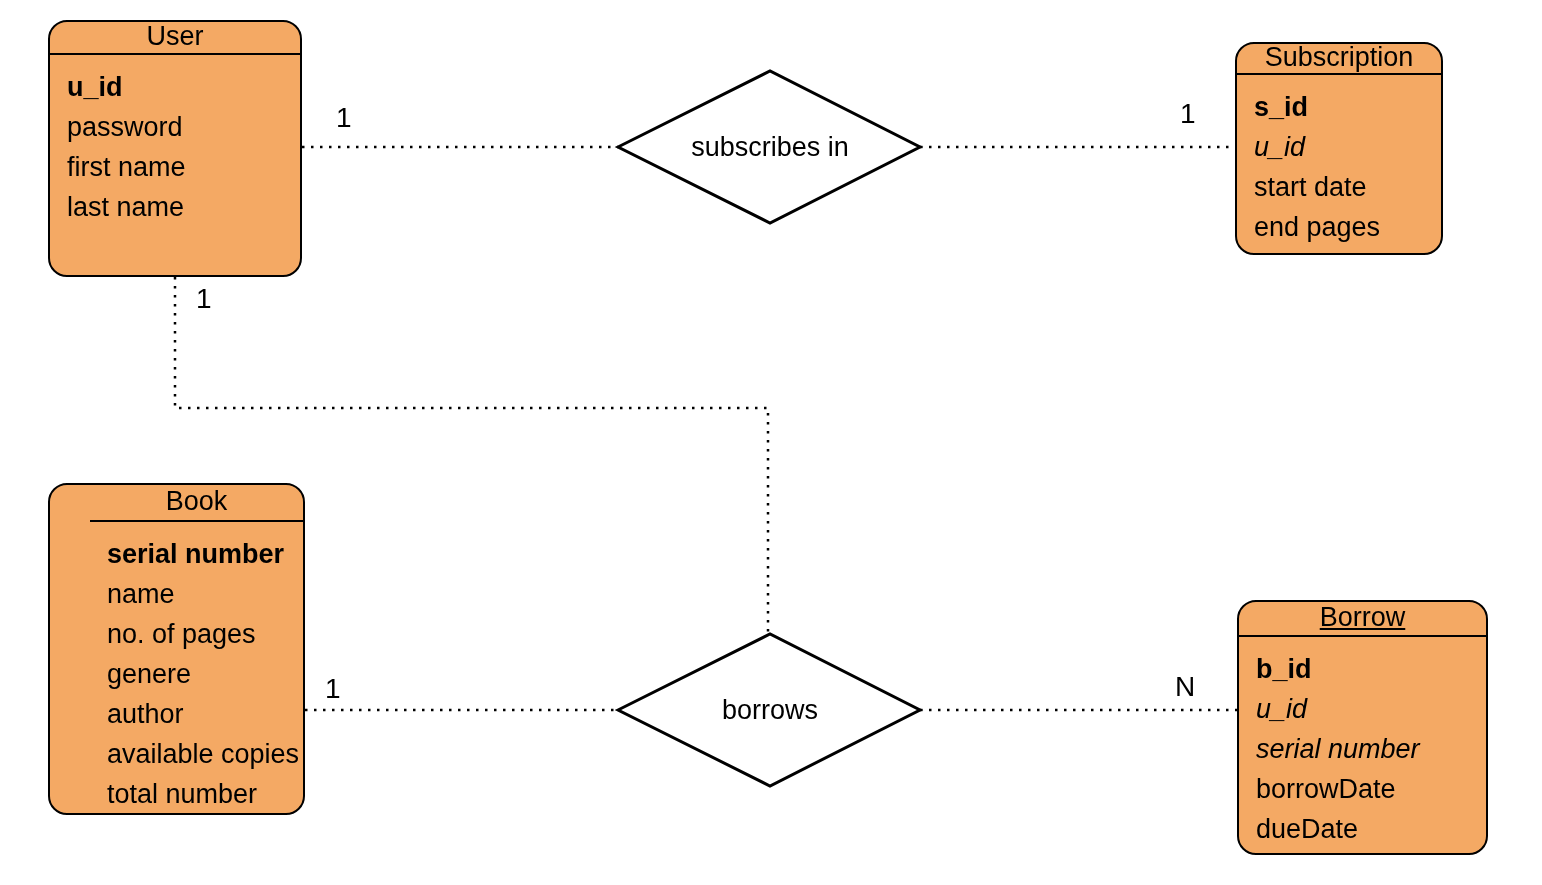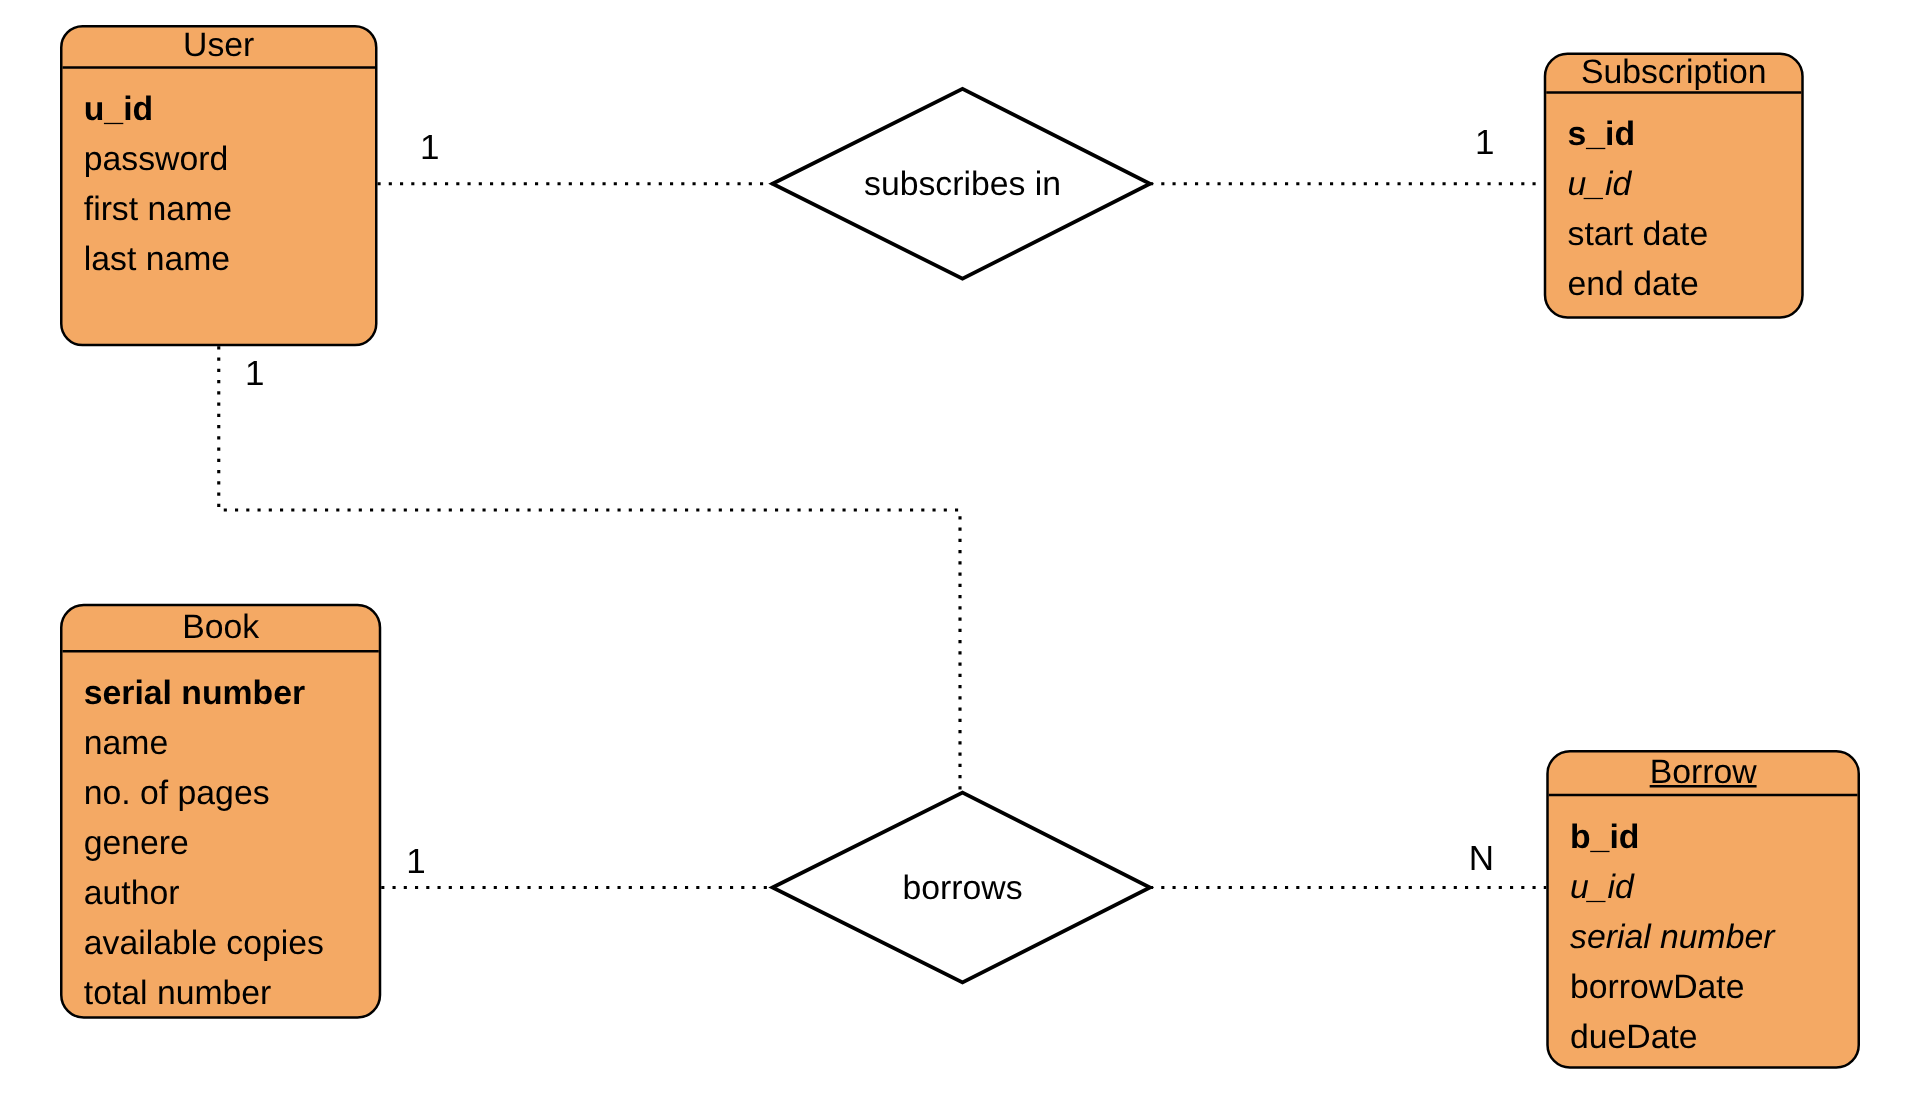--- a/index.html
+++ b/index.html
@@ -71,25 +71,25 @@
   }
   .attr.pk{font-weight:bold;}
   .attr.fk{font-style:italic;}
   .card-label{
     position:absolute;
     font-size:28px;
     line-height:28px;
     color:#000;
   }
   
-  #entity-user{left:48px;top:20px;width:254px;height:257px;border-radius:18px;}
+  #entity-user{left:48px;top:20px;width:254px;height:257px;}
   #entity-user .entity-title{height:33px;}
   #entity-subscription{left:1235px;top:42px;width:208px;height:213px;}
   #entity-subscription .entity-title{height:31px;}
-  #entity-book{left:48px;top:483px;width:257px;height:332px;}
+  #entity-book{left:48px;top:483px;width:257px;height:332px;padding-left:40px;}
   #entity-book .entity-title{height:37px;}
   #entity-borrow{left:1237px;top:600px;width:251px;height:255px;}
   #entity-borrow .entity-title{height:35px;text-decoration:underline;}
   #card-user-subscribes{left:336px;top:104px;}
   #card-subscription-side{left:1180px;top:100px;}
   #card-user-borrows{left:196px;top:285px;}
   #card-book-side{left:325px;top:675px;}
   #card-borrow-side{left:1175px;top:673px;}
 </style>
 </head>
@@ -120,21 +120,21 @@
       <div class="attr">last name</div>
     </div>
   </div>
 
   <div class="entity" id="entity-subscription">
     <div class="entity-title">Subscription</div>
     <div class="entity-attrs">
       <div class="attr pk">s_id</div>
       <div class="attr fk">u_id</div>
       <div class="attr">start date</div>
-      <div class="attr">end date</div>
+      <div class="attr">end pages</div>
     </div>
   </div>
 
   <div class="entity" id="entity-book">
     <div class="entity-title">Book</div>
     <div class="entity-attrs">
       <div class="attr pk">serial number</div>
       <div class="attr">name</div>
       <div class="attr">no. of pages</div>
       <div class="attr">genere</div>

